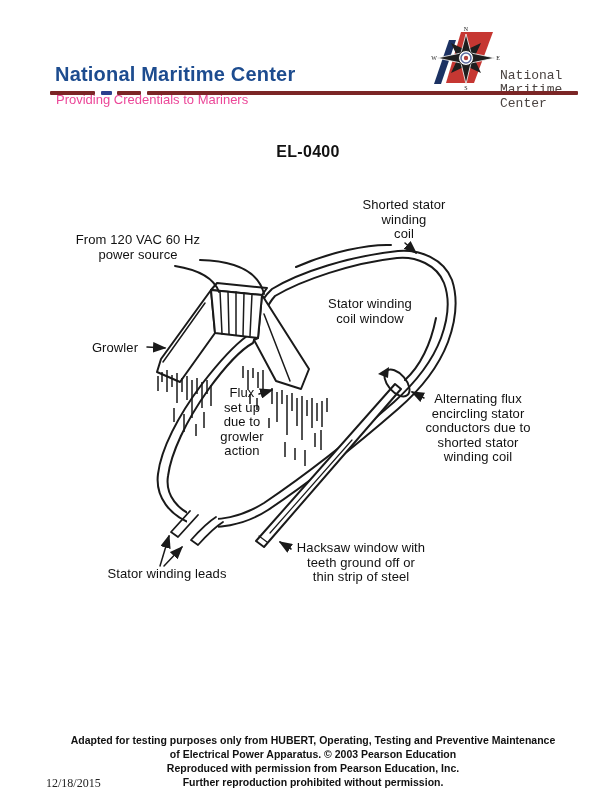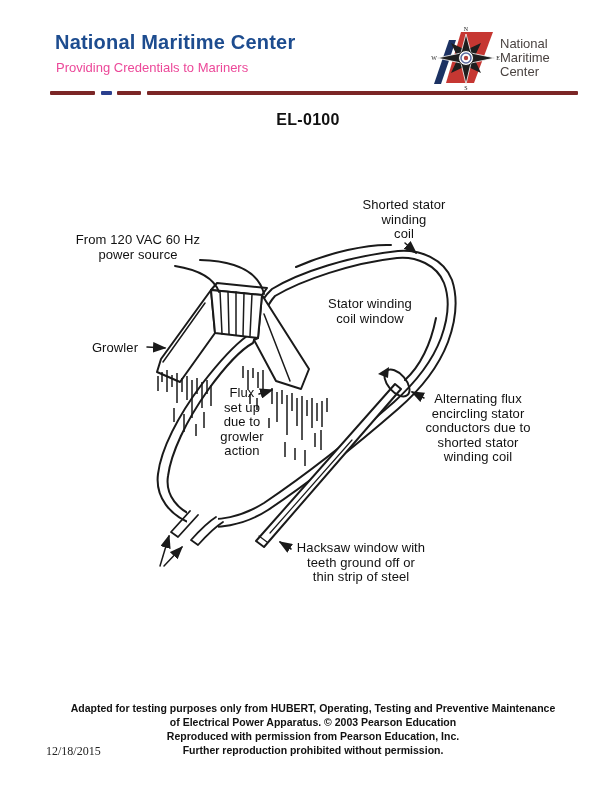--- a/index.html
+++ b/index.html
@@ -1,28 +1,28 @@
 <!DOCTYPE html>
 <html><head>
 <meta charset="utf-8">
 <style>
   html,body { margin:0; padding:0; background:#ffffff; }
   .page {
     position:relative; width:612px; height:792px; margin:0 auto;
     background:#ffffff; overflow:hidden;
     font-family:"Liberation Sans", sans-serif; color:#1a1a1a;
   }
-  .abs { position:absolute; }
+  .abs { position:absolute;margin-top:32px; }
   .hdr-title {
     left:55px; top:31px; font-size:20px; font-weight:bold;
     color:#1d4c8f; letter-spacing:0.2px;
   }
   .hdr-sub { left:56px; top:60px; font-size:13px; color:#ec4899; }
   .logo-text {
-    left:500px; top:37px; font-family:Liberation Sans, sans-serif;
+    left:500px; top:37px; font-family:Liberation Mono, monospace;
     font-size:13px; line-height:14px; color:#4a4341; white-space:pre-line;
   }
   .divseg { position:absolute; top:91px; height:4px; background:#7b2626; border-radius:1px; }
   .divseg.blue { background:#2b3f8e; }
   .doc-code {
     left:4px; right:0; top:111px; text-align:center;
     font-size:16px; font-weight:bold; color:#111; letter-spacing:0.3px;
   }
   .art { position:absolute; left:0; top:0; width:612px; height:792px; }
   .dlabel {
@@ -50,21 +50,21 @@
 Maritime
 Center</div>
 
   <div>
     <div class="divseg" style="left:50px;width:45px"></div>
     <div class="divseg blue" style="left:101px;width:11px"></div>
     <div class="divseg" style="left:117px;width:24px"></div>
     <div class="divseg" style="left:147px;width:431px"></div>
   </div>
 
-  <div class="abs doc-code">EL-0100</div>
+  <div class="abs doc-code">EL-0400</div>
 
   <svg class="art" viewBox="0 0 612 792">
     <defs>
       <marker id="ah" markerWidth="9" markerHeight="7" refX="8" refY="3.5" orient="auto">
         <path d="M0,0 L9,3.5 L0,7 Z" fill="#1a1a1a"></path>
       </marker>
     </defs>
 
     <g>
       <path d="M449,40 L456,40 L441,84 L434,84 Z" fill="#1c3263"></path>
@@ -143,20 +143,21 @@
 growler
 action</div>
   <div class="dlabel" style="left:405px;top:392px;width:146px">Alternating flux
 encircling stator
 conductors due to
 shorted stator
 winding coil</div>
   <div class="dlabel" style="left:288px;top:541px;width:146px">Hacksaw window with
 teeth ground off or
 thin strip of steel</div>
+  <div class="dlabel" style="left:96px;top:567px;width:142px">Stator winding leads</div>
 
   <div class="abs footer">
     <div>Adapted for testing purposes only from HUBERT, Operating, Testing and Preventive Maintenance</div>
     <div>of Electrical Power Apparatus. © 2003 Pearson Education</div>
     <div>Reproduced with permission from Pearson Education, Inc.</div>
     <div>Further reproduction prohibited without permission.</div>
   </div>
   <div class="abs date">12/18/2015</div>
 
 </div>

